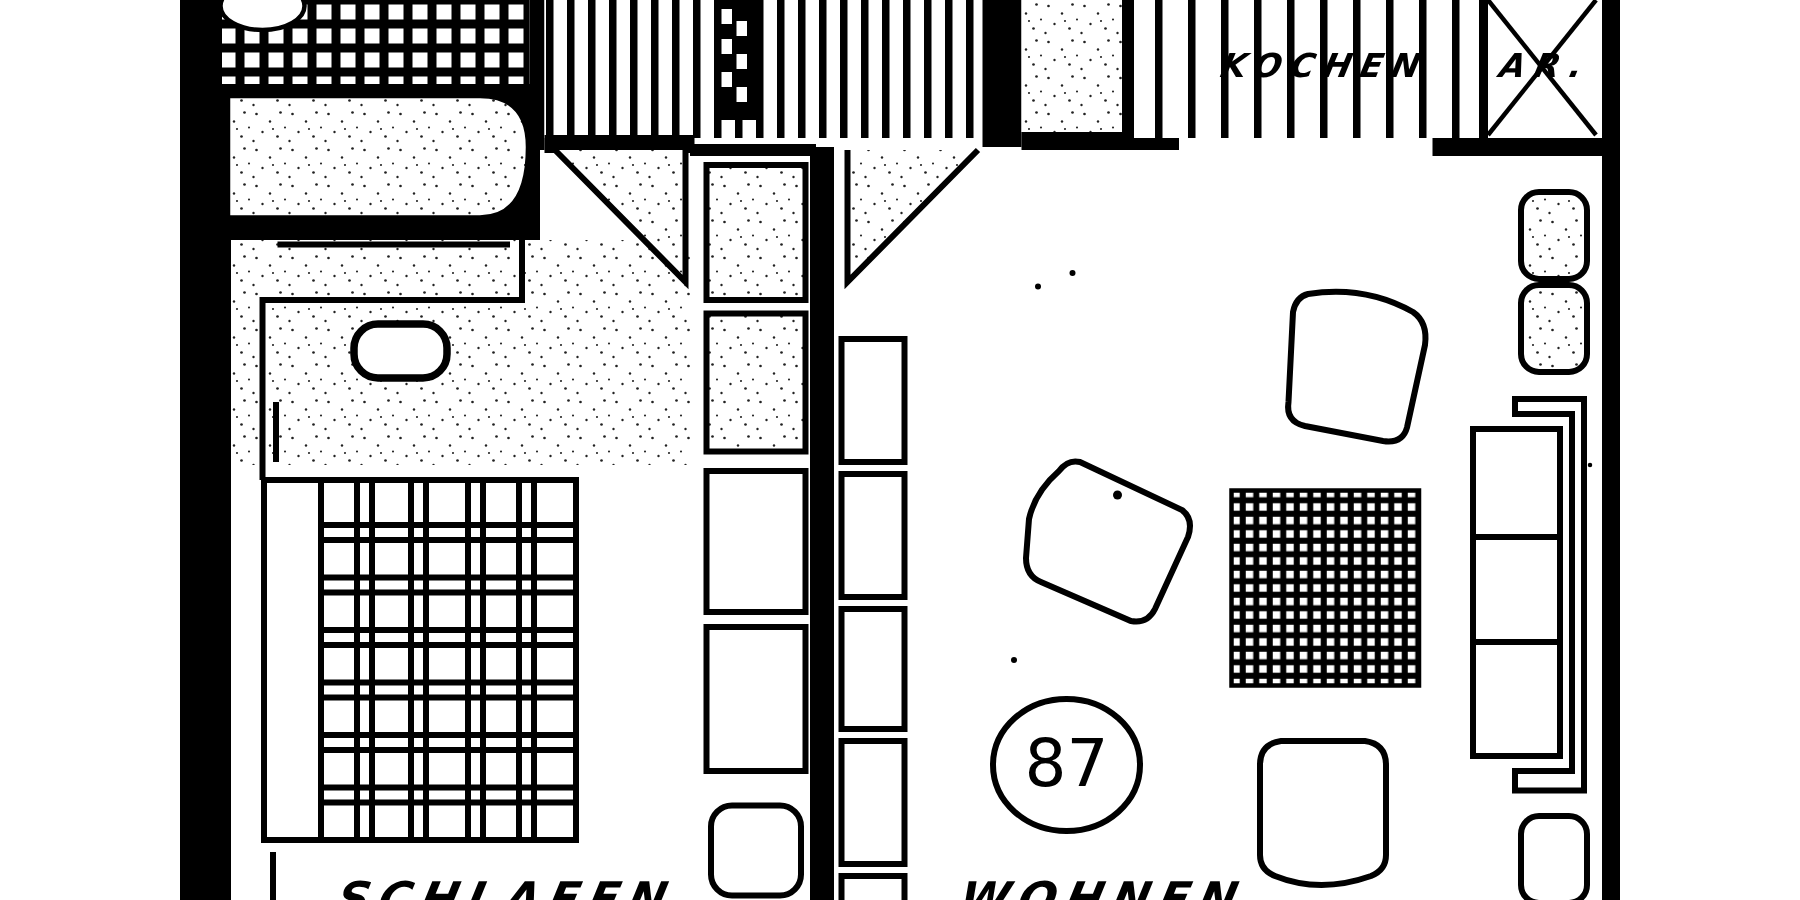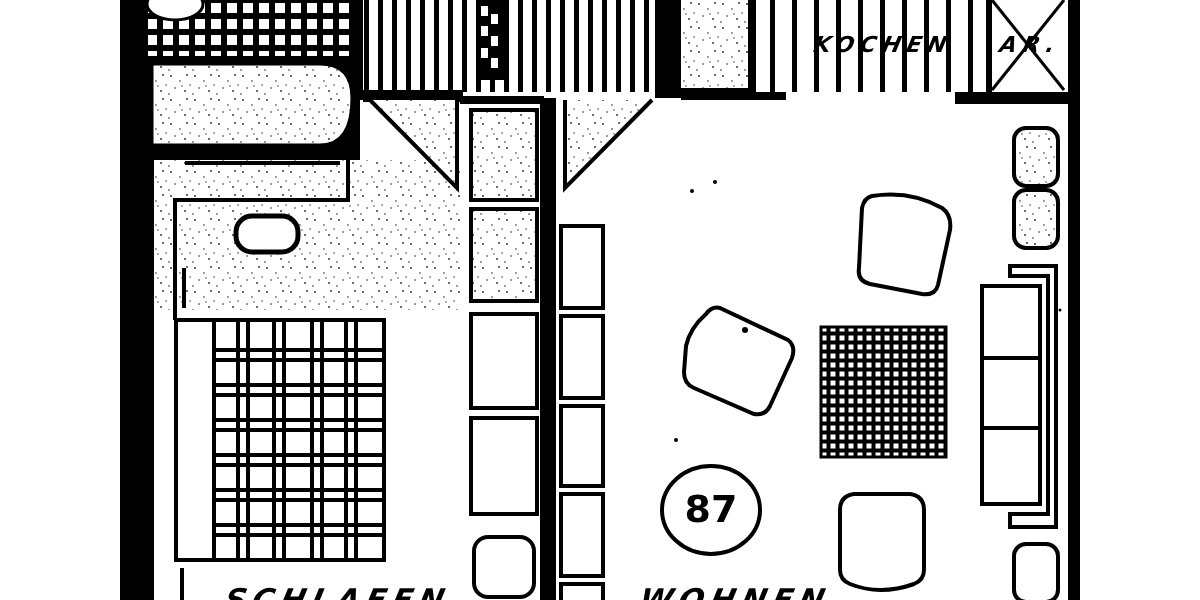--- a/index.html
+++ b/index.html
@@ -3,21 +3,21 @@
 <meta charset="utf-8">
 <style>
   html, body { margin: 0; padding: 0; background: #ffffff; }
   body { width: 1200px; height: 600px; overflow: hidden; position: relative; font-family: "DejaVu Sans", sans-serif; }
   #plan { position: absolute; left: 0; top: 0; width: 1200px; height: 600px; }
   .label { position: absolute; font-family: "DejaVu Sans", sans-serif; font-style: italic; font-weight: bold; color: #000; letter-spacing: 6px; white-space: nowrap; }
   .lbl-kochen { left: 814px; top: 32px; font-size: 22px; transform: skewX(-12deg); }
   .lbl-ar { left: 1000px; top: 32px; font-size: 22px; transform: skewX(-12deg); }
   .lbl-schlafen { left: 225px; top: 582px; font-size: 30px; transform: skewX(-12deg); }
   .lbl-wohnen { left: 640px; top: 582px; font-size: 30px; transform: skewX(-12deg); }
-  .lbl-number { position: absolute; left: 662px; top: 466px; width: 98px; height: 86px; display: flex; align-items: center; justify-content: center; font-family: "DejaVu Sans", sans-serif; font-size: 38px; color: #000; font-weight: bold; }
+  .lbl-number { position: absolute; left: 662px; top: 466px; width: 98px; height: 86px; display: flex; align-items: center; justify-content: center; font-family: "DejaVu Sans", sans-serif; font-size: 44px; color: #000; }
 </style>
 </head>
 <body>
 
 <div>
 <svg id="plan" viewBox="0 0 1200 600" xmlns="http://www.w3.org/2000/svg">
   <defs>
     <pattern id="tiles" width="16" height="16" patternUnits="userSpaceOnUse">
       <rect width="16" height="16" fill="#000"></rect>
       <rect x="3" y="3" width="10" height="10" fill="#fff"></rect>

